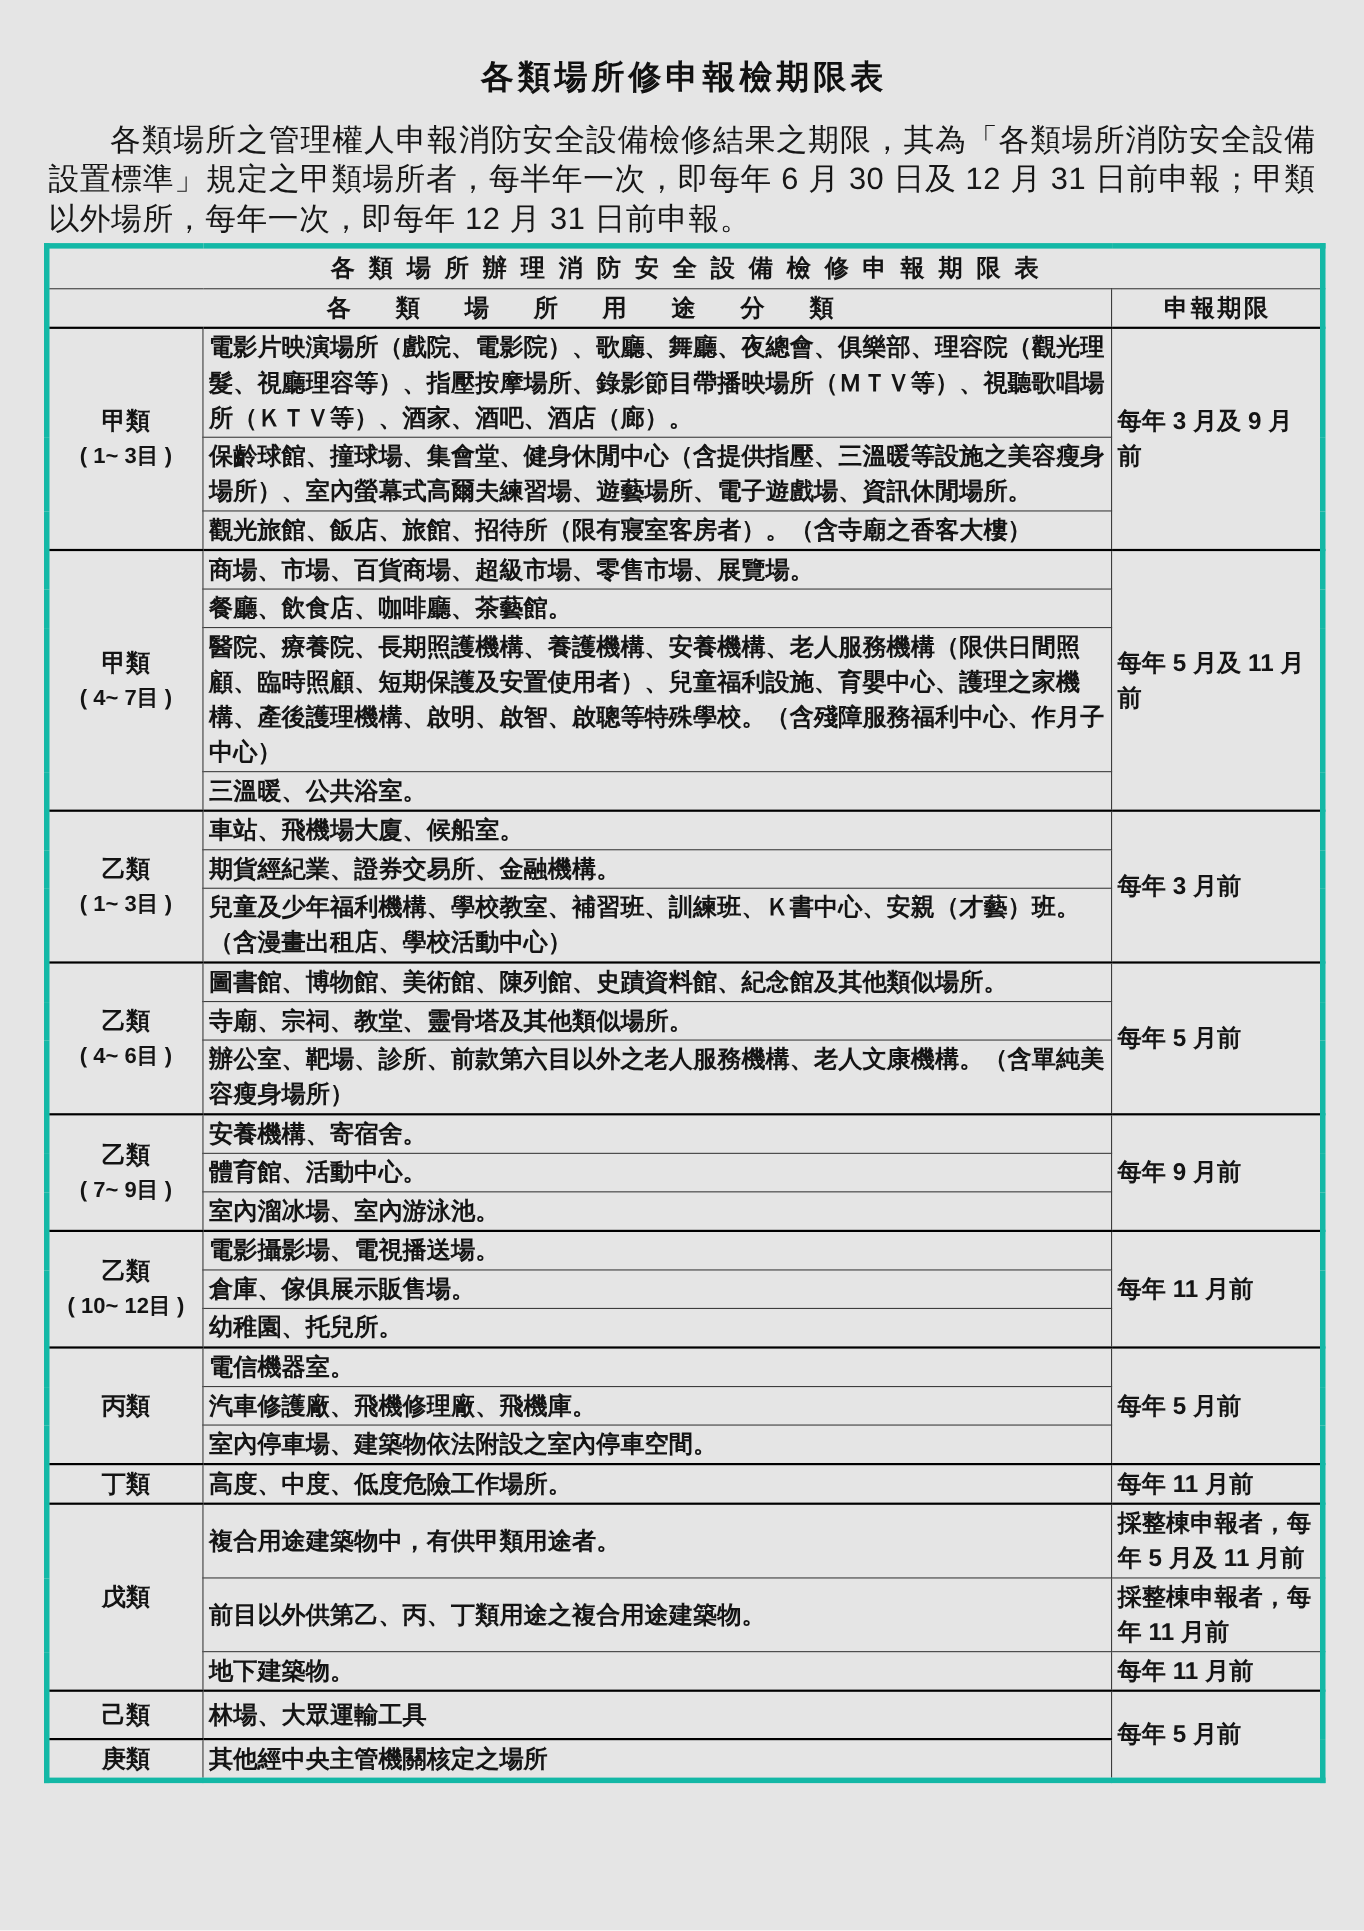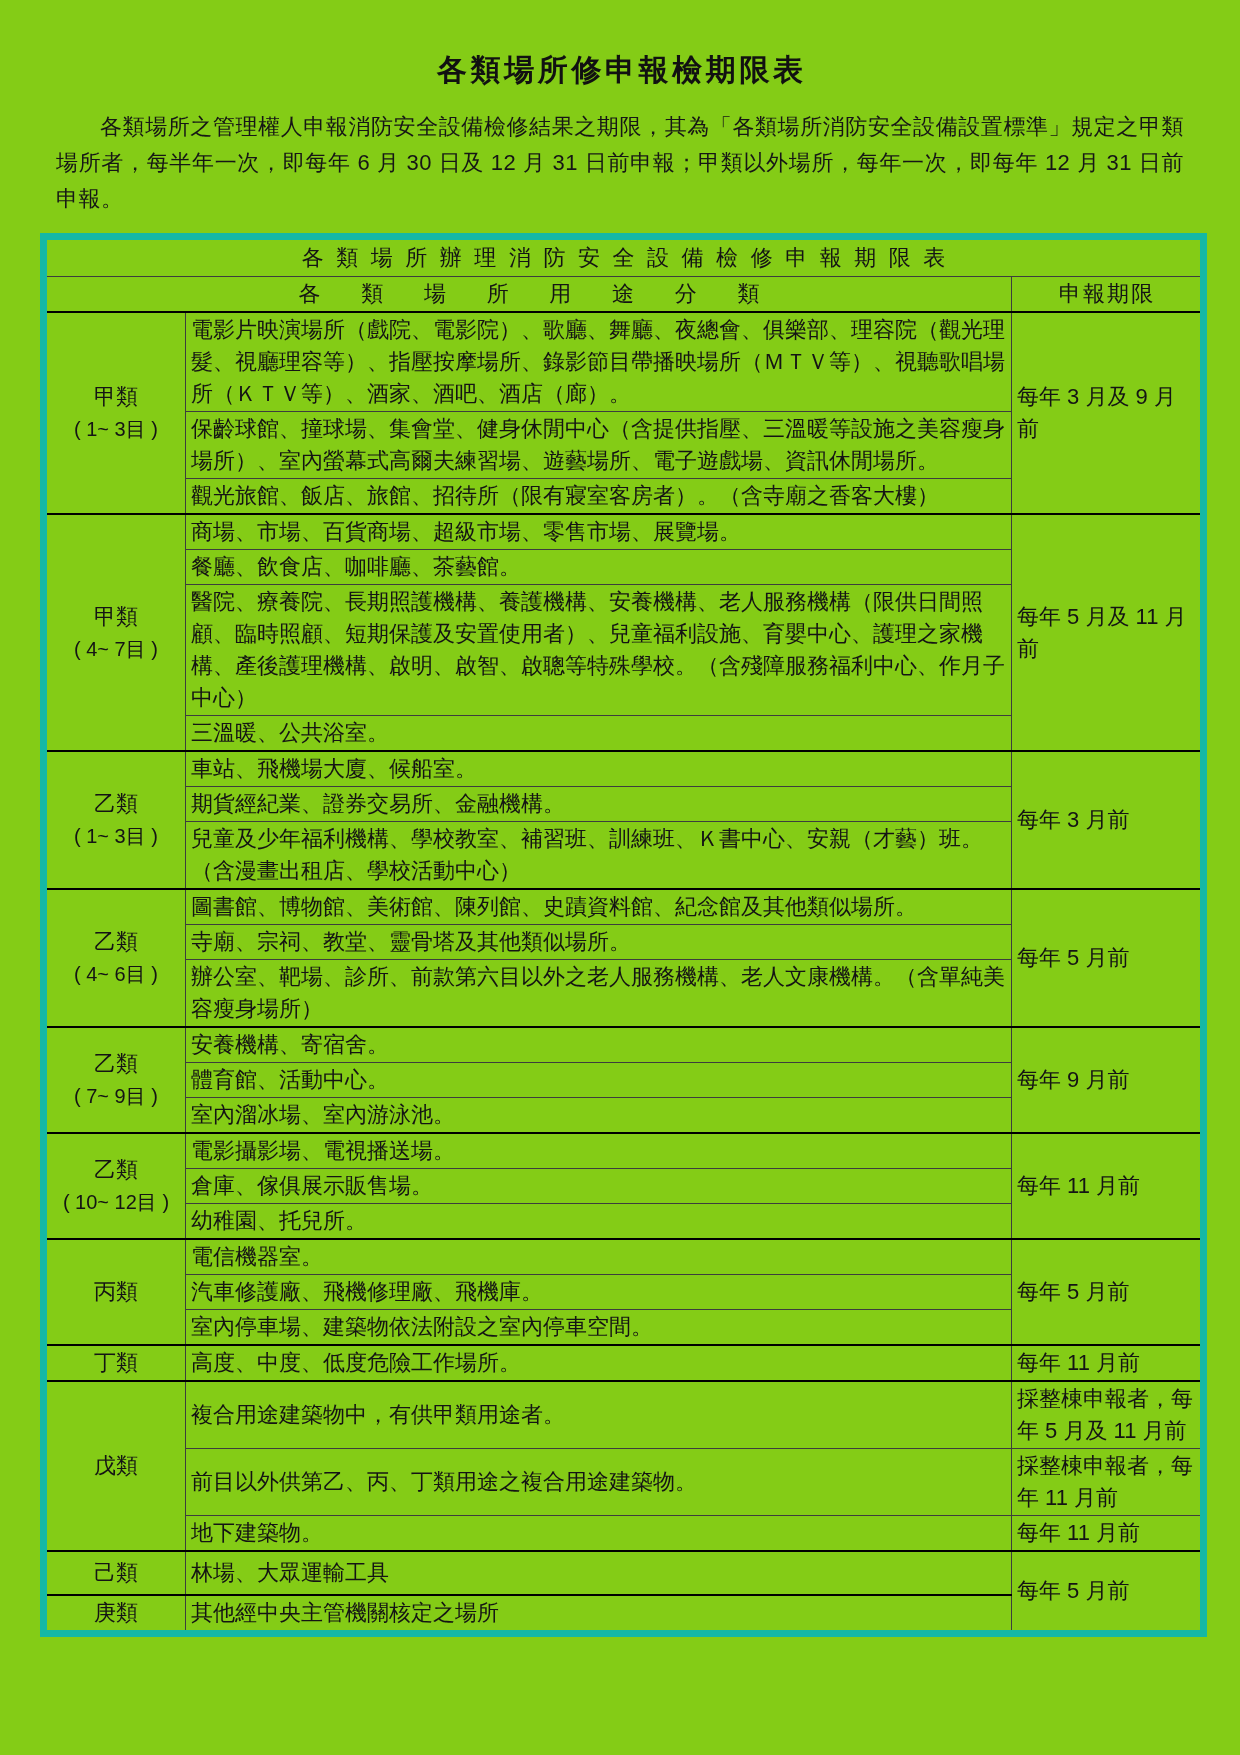--- a/index.html
+++ b/index.html
@@ -7,52 +7,53 @@
     padding: 0;
     background: #ffffff;
     color: #111111;
     font-family: "Liberation Sans", "DejaVu Sans", sans-serif;
   }
   .page {
     width: 1240px;
     height: 1755px;
     box-sizing: border-box;
     padding: 50px 40px 0 40px;
-    background: #84cc16;
+    background: #e5e5e5;
     overflow: hidden;
   }
   .doc-title {
     margin: 0 0 18px 0;
     font-size: 30px;
     font-weight: bold;
     text-align: center;
     letter-spacing: 0.12em;
     text-indent: 0.12em;
     color: #111111;
   }
   .para {
-    margin: 16px;
-    font-size: 22px;
+    margin: 4px;
+    font-size: 28px;
     line-height: 36px;
     letter-spacing: 0.5px;
     text-align: justify;
     text-indent: 2em;
     color: #161616;
   }
   .para.last {
     margin-bottom: 16px;
   }
   table.tbl {
     width: 1160px;
     table-layout: fixed;
     border-collapse: collapse;
-    border: 7px solid #14b8a6;
+    border: 5px solid #14b8a6;
     font-size: 22px;
     line-height: 32px;
     color: #141414;
+    font-weight: bold;
   }
   col.c-cat   { width: 142px; }
   col.c-usage { width: 826px; }
   col.c-dl    { width: 192px; }
   table.tbl td {
     border: 1px solid #3d3d3d;
     padding: 1px 5px;
     vertical-align: middle;
     overflow: hidden;
   }

